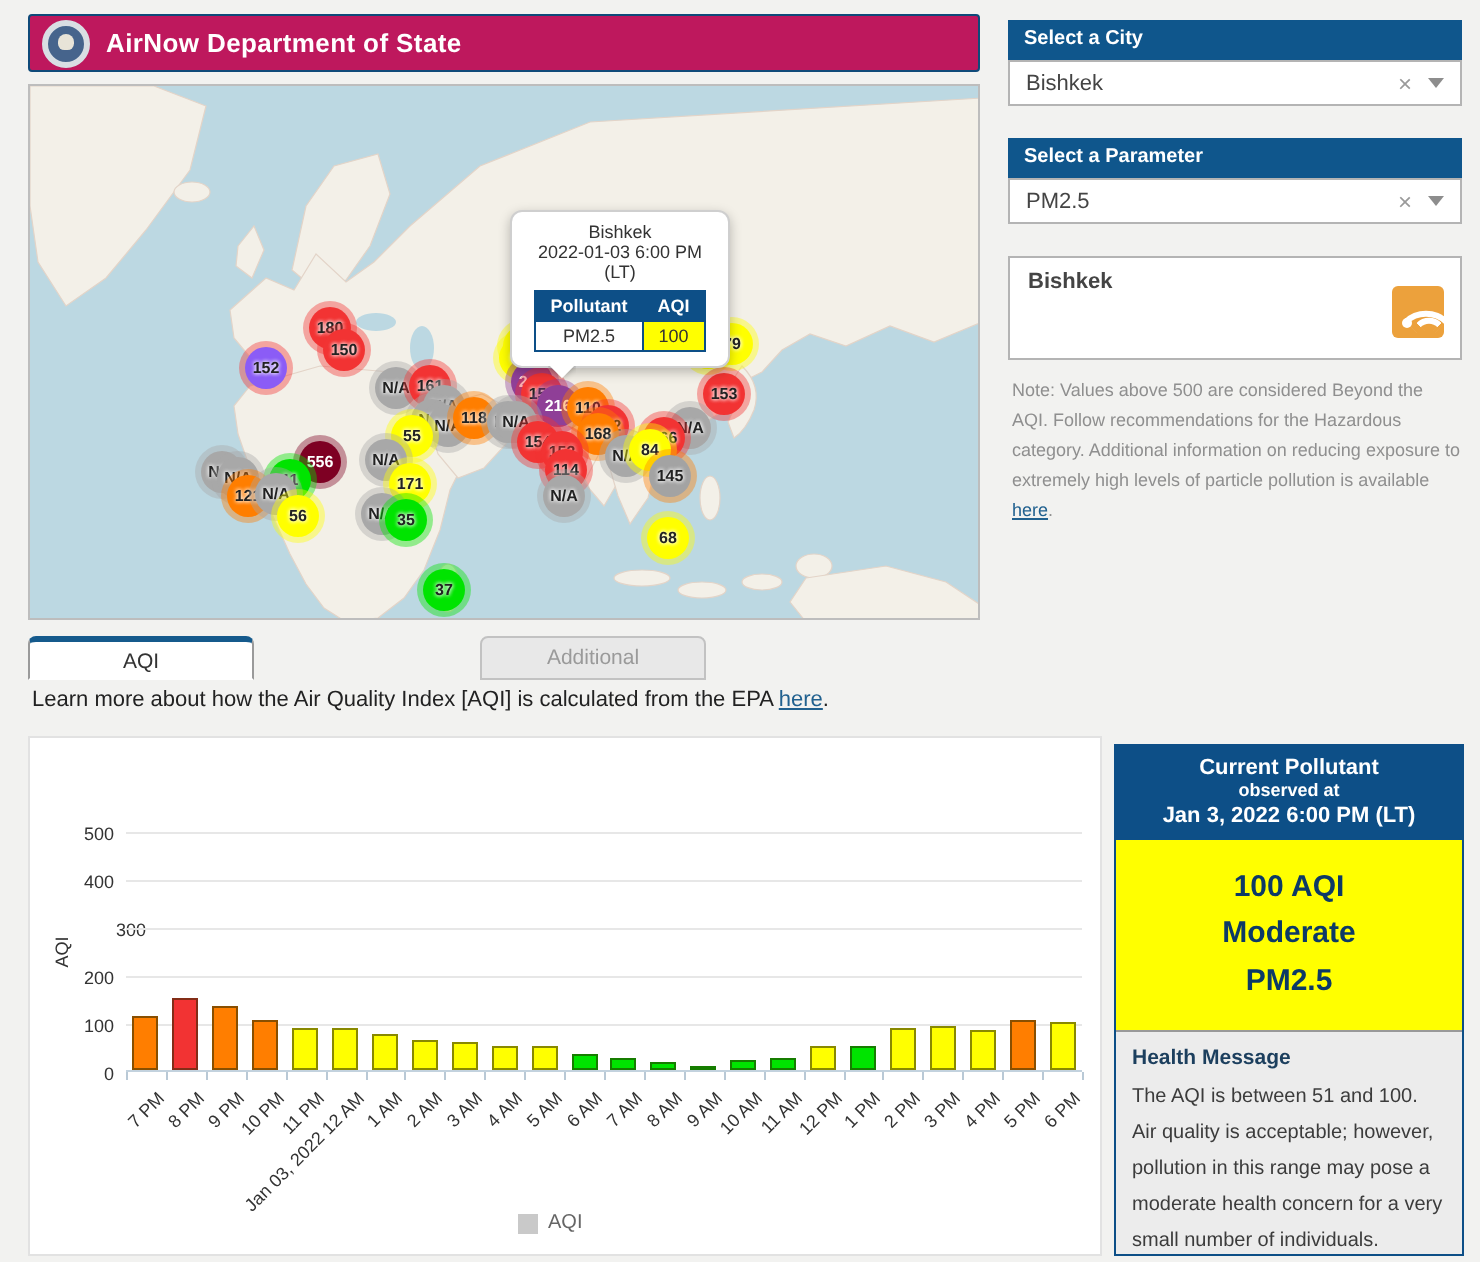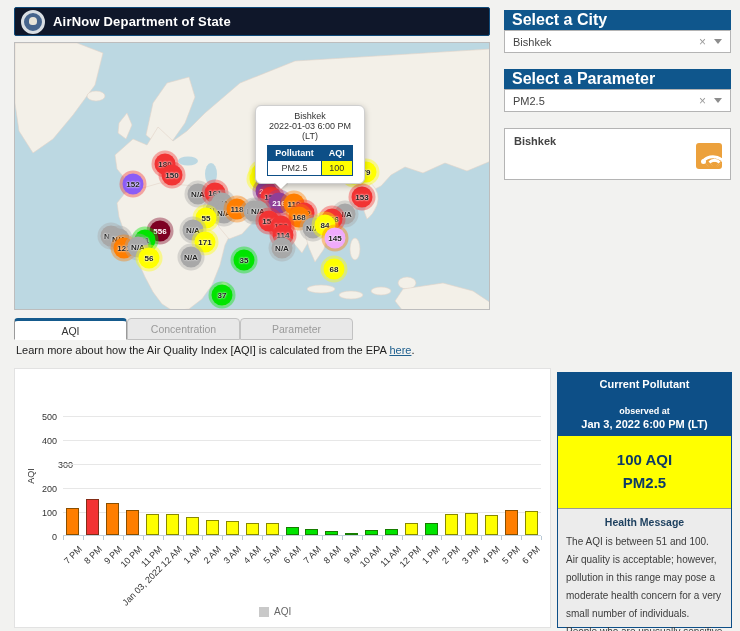--- a/index.html
+++ b/index.html
@@ -1,37 +1,37 @@
 <!DOCTYPE html>
 <html><head>
 <meta charset="utf-8">
 <style>
   html,body{margin:0;padding:0;}
   #app{position:relative;width:740px;height:631px;background:#f2f2f0;font-family:"Liberation Sans",sans-serif;overflow:hidden;}
 
   
-  .hdr{position:absolute;left:14px;top:7px;width:476px;height:29px;background:#0f172a;border:1px solid #0f4a79;border-radius:2px;display:flex;align-items:center;box-sizing:border-box;}
+  .hdr{position:absolute;left:14px;top:7px;width:476px;height:29px;background:#be185d;border:1px solid #0f4a79;border-radius:2px;display:flex;align-items:center;box-sizing:border-box;}
   .seal{width:24px;height:24px;border-radius:50%;margin:0 8px 0 6px;background:#46648c;border:3px solid #d9dee3;box-sizing:border-box;position:relative;}
   .seal:after{content:"";position:absolute;left:5px;top:4px;width:8px;height:8px;background:#e8e4d8;border-radius:50% 50% 40% 40%;}
   .hdr-title{color:#fff;font-size:13px;font-weight:bold;letter-spacing:.2px;}
 
   
   .map{position:absolute;left:14px;top:42px;width:476px;height:268px;background:#bcd8e2;border:1px solid #bdbdbd;box-sizing:border-box;overflow:hidden;}
   .map svg{position:absolute;left:0;top:0;}
   .marker{position:absolute;width:21px;height:21px;border-radius:50%;transform:translate(-50%,-50%);display:flex;align-items:center;justify-content:center;font-size:8px;font-weight:bold;color:#222;text-shadow:0 0 2px #fff,0 0 2px #fff;}
   
   .popup{position:absolute;left:240px;top:62px;width:110px;background:#fff;border:1px solid #cfcfcf;border-radius:6px;box-shadow:0 2px 6px rgba(0,0,0,.25);padding:5px 4px 7px;text-align:center;font-size:9px;color:#333;box-sizing:border-box;}
   .popup .tip{position:absolute;left:18px;bottom:-8px;width:14px;height:8px;overflow:hidden;}
   .popup .tip:after{content:"";position:absolute;left:2px;top:-6px;width:10px;height:10px;background:#fff;transform:rotate(45deg);box-shadow:0 0 3px rgba(0,0,0,.3);}
   .popup table{margin:4px auto 0;border-collapse:collapse;font-size:9px;}
   .popup th{background:#0d4f87;color:#fff;font-weight:bold;padding:2px 7px;border:1px solid #0d4f87;}
   .popup td{padding:2px 7px;border:1px solid #0d4f87;}
 
   
-  .panel-hdr{position:absolute;left:504px;width:227px;height:20px;background:#0f568c;color:#fff;font-size:16px;font-weight:bold;line-height:20px;padding-left:8px;box-sizing:border-box;}
+  .panel-hdr{position:absolute;left:504px;width:227px;height:20px;background:#0f568c;color:#fff;font-size:10px;font-weight:bold;line-height:20px;padding-left:8px;box-sizing:border-box;}
   .select-box{position:absolute;left:504px;width:227px;height:23px;background:#fff;border:1px solid #b4b4b4;box-sizing:border-box;display:flex;align-items:center;font-size:11px;color:#444;}
   .select-box .val{flex:1;padding-left:8px;}
   .select-box .clr{color:#9a9a9a;font-size:12px;padding:0 8px;cursor:pointer;}
   .select-box .arr{width:0;height:0;border-left:4px solid transparent;border-right:4px solid transparent;border-top:5px solid #8d8d8d;margin-right:8px;}
   .rss-box{position:absolute;left:504px;top:128px;width:227px;height:52px;background:#fff;border:1px solid #b4b4b4;box-sizing:border-box;font-size:11px;color:#333;}
   .rss-box .city{position:absolute;left:9px;top:6px;font-weight:bold;color:#444;}
   .rss-ic{position:absolute;right:8px;top:14px;width:26px;height:26px;border-radius:3px;background:#eca13c;overflow:hidden;}
   .rss-ic i{position:absolute;display:block;border:3px solid #fff;border-left:none;border-top:none;border-radius:0 0 100% 0;transform:rotate(225deg);}
   .rss-ic .a1{right:3px;bottom:3px;width:6px;height:6px;}
   .rss-ic .a2{right:1px;bottom:1px;width:13px;height:13px;}
@@ -56,25 +56,25 @@
   .bar{position:absolute;bottom:1px;width:13px;box-sizing:border-box;border:1px solid rgba(40,40,0,.55);}
   .xtick{position:absolute;top:120px;width:1px;height:4px;background:#b9c9d6;}
   .xlab{position:absolute;font-size:9px;color:#333;white-space:nowrap;transform:translateX(-100%) rotate(-45deg);transform-origin:right top;}
   .legend{position:absolute;left:244px;top:237px;display:flex;align-items:center;font-size:10px;color:#666;}
   .legend .sw{width:10px;height:10px;background:#c9c9c9;margin-right:5px;}
 
   
   .cond{position:absolute;left:557px;top:372px;width:175px;height:256px;border:1px solid #0d4f87;box-sizing:border-box;background:#ececec;}
   .cond-hdr{background:#0d4f87;color:#fff;text-align:center;padding:5px 2px 6px;}
   .cond-hdr .l1{font-size:11px;font-weight:bold;}
-  .cond-hdr .l2{font-size:9px;font-weight:bold;margin-top:16px;}
+  .cond-hdr .l2{font-size:9px;font-weight:bold;margin-top:0;}
   .cond-hdr .l3{font-size:11px;font-weight:bold;margin-top:2px;}
   .cond-aqi{background:#ffff00;color:#0d3a66;text-align:center;font-size:15px;font-weight:bold;line-height:1.55;padding:12px 0 13px;border-bottom:1px solid #999;}
   .cond-health{padding:4px 8px;}
-  .cond-health .ht{text-align:center;font-size:10.5px;font-weight:bold;color:#1c3f5e;margin:3px 0 5px;}
+  .cond-health .ht{text-align:left;font-size:10.5px;font-weight:bold;color:#1c3f5e;margin:3px 0 5px;}
   .cond-health .hb{font-size:10px;line-height:1.8;color:#3c3c3c;}
 </style>
 </head>
 <body>
 
 <div id="app">
 
   <div class="hdr">
     <div class="seal"></div>
     <div class="hdr-title">AirNow Department of State</div>
@@ -137,21 +137,21 @@
         <div class="marker" style="left: 178px; top: 187px; background: rgb(168, 168, 168); box-shadow: rgba(168, 168, 168, 0.4) 0px 0px 0px 3px;">N/A</div>
         <div class="marker" style="left: 145px; top: 188px; background: rgb(126, 0, 35); box-shadow: rgba(126, 0, 35, 0.4) 0px 0px 0px 3px; color: rgb(255, 255, 255); text-shadow: none;">556</div>
         <div class="marker" style="left: 130px; top: 197px; background: rgb(0, 228, 0); box-shadow: rgba(0, 228, 0, 0.4) 0px 0px 0px 3px;">11</div>
         <div class="marker" style="left: 96px; top: 193px; background: rgb(168, 168, 168); box-shadow: rgba(168, 168, 168, 0.4) 0px 0px 0px 3px;">N/A</div>
         <div class="marker" style="left: 104px; top: 196px; background: rgb(168, 168, 168); box-shadow: rgba(168, 168, 168, 0.4) 0px 0px 0px 3px;">N/A</div>
         <div class="marker" style="left: 109px; top: 205px; background: rgb(255, 126, 0); box-shadow: rgba(255, 126, 0, 0.4) 0px 0px 0px 3px;">121</div>
         <div class="marker" style="left: 123px; top: 204px; background: rgb(168, 168, 168); box-shadow: rgba(168, 168, 168, 0.4) 0px 0px 0px 3px;">N/A</div>
         <div class="marker" style="left: 134px; top: 215px; background: rgb(255, 255, 0); box-shadow: rgba(255, 255, 0, 0.4) 0px 0px 0px 3px;">56</div>
         <div class="marker" style="left: 190px; top: 199px; background: rgb(255, 255, 0); box-shadow: rgba(255, 255, 0, 0.4) 0px 0px 0px 3px;">171</div>
         <div class="marker" style="left: 176px; top: 214px; background: rgb(168, 168, 168); box-shadow: rgba(168, 168, 168, 0.4) 0px 0px 0px 3px;">N/A</div>
-        <div class="marker" style="left: 188px; top: 217px; background: rgb(0, 228, 0); box-shadow: rgba(0, 228, 0, 0.4) 0px 0px 0px 3px; margin-left: 41px;">35</div>
+        <div class="marker" style="left: 188px; top: 217px; background: rgb(0, 228, 0); box-shadow: rgba(0, 228, 0, 0.4) 0px 0px 0px 3px;">35</div>
         <div class="marker" style="left: 207px; top: 252px; background: rgb(0, 228, 0); box-shadow: rgba(0, 228, 0, 0.4) 0px 0px 0px 3px;">37</div>
         <div class="marker" style="left: 320px; top: 112px; background: rgb(242, 51, 51); box-shadow: rgba(242, 51, 51, 0.4) 0px 0px 0px 3px;">161</div>
         <div class="marker" style="left: 262px; top: 127px; background: rgb(168, 168, 168); box-shadow: rgba(168, 168, 168, 0.4) 0px 0px 0px 3px;">N/A</div>
         <div class="marker" style="left: 247px; top: 130px; background: rgb(255, 255, 0); box-shadow: rgba(255, 255, 0, 0.4) 0px 0px 0px 3px;">54</div>
         <div class="marker" style="left: 245px; top: 136px; background: rgb(255, 255, 0); box-shadow: rgba(255, 255, 0, 0.4) 0px 0px 0px 3px;">63</div>
         <div class="marker" style="left: 339px; top: 131px; background: rgb(255, 255, 0); box-shadow: rgba(255, 255, 0, 0.4) 0px 0px 0px 3px;">75</div>
         <div class="marker" style="left: 351px; top: 129px; background: rgb(255, 255, 0); box-shadow: rgba(255, 255, 0, 0.4) 0px 0px 0px 3px;">79</div>
         <div class="marker" style="left: 251px; top: 148px; background: rgb(143, 63, 151); box-shadow: rgba(143, 63, 151, 0.4) 0px 0px 0px 3px; color: rgb(255, 255, 255); text-shadow: none;">243</div>
         <div class="marker" style="left: 256px; top: 154px; background: rgb(242, 51, 51); box-shadow: rgba(242, 51, 51, 0.4) 0px 0px 0px 3px;">150</div>
         <div class="marker" style="left: 264px; top: 160px; background: rgb(143, 63, 151); box-shadow: rgba(143, 63, 151, 0.4) 0px 0px 0px 3px; color: rgb(255, 255, 255); text-shadow: none;">216</div>
@@ -160,21 +160,21 @@
         <div class="marker" style="left: 243px; top: 168px; background: rgb(168, 168, 168); box-shadow: rgba(168, 168, 168, 0.4) 0px 0px 0px 3px;">N/A</div>
         <div class="marker" style="left: 289px; top: 170px; background: rgb(242, 51, 51); box-shadow: rgba(242, 51, 51, 0.4) 0px 0px 0px 3px;">162</div>
         <div class="marker" style="left: 284px; top: 174px; background: rgb(255, 126, 0); box-shadow: rgba(255, 126, 0, 0.4) 0px 0px 0px 3px;">168</div>
         <div class="marker" style="left: 254px; top: 178px; background: rgb(242, 51, 51); box-shadow: rgba(242, 51, 51, 0.4) 0px 0px 0px 3px;">154</div>
         <div class="marker" style="left: 266px; top: 183px; background: rgb(242, 51, 51); box-shadow: rgba(242, 51, 51, 0.4) 0px 0px 0px 3px;">153</div>
         <div class="marker" style="left: 330px; top: 171px; background: rgb(168, 168, 168); box-shadow: rgba(168, 168, 168, 0.4) 0px 0px 0px 3px;">N/A</div>
         <div class="marker" style="left: 317px; top: 176px; background: rgb(242, 51, 51); box-shadow: rgba(242, 51, 51, 0.4) 0px 0px 0px 3px;">166</div>
         <div class="marker" style="left: 298px; top: 185px; background: rgb(168, 168, 168); box-shadow: rgba(168, 168, 168, 0.4) 0px 0px 0px 3px;">N/A</div>
         <div class="marker" style="left: 310px; top: 182px; background: rgb(255, 255, 0); box-shadow: rgba(255, 255, 0, 0.4) 0px 0px 0px 3px;">84</div>
         <div class="marker" style="left: 268px; top: 192px; background: rgb(242, 51, 51); box-shadow: rgba(242, 51, 51, 0.4) 0px 0px 0px 3px;">114</div>
-        <div class="marker" style="left: 320px; top: 195px; background: #f0abfc; box-shadow: rgba(255, 126, 0, 0.4) 0px 0px 0px 3px;">145</div>
+        <div class="marker" style="left: 320px; top: 195px; background: #a3a3a3; box-shadow: rgba(255, 126, 0, 0.4) 0px 0px 0px 3px;">145</div>
         <div class="marker" style="left: 267px; top: 205px; background: rgb(168, 168, 168); box-shadow: rgba(168, 168, 168, 0.4) 0px 0px 0px 3px;">N/A</div>
         <div class="marker" style="left: 319px; top: 226px; background: rgb(255, 255, 0); box-shadow: rgba(255, 255, 0, 0.4) 0px 0px 0px 3px;">68</div>
       </div>
 
     <div class="popup">
       <div>Bishkek</div>
       <div>2022-01-03 6:00 PM</div>
       <div>(LT)</div>
       <table>
         <tbody>
@@ -208,24 +208,26 @@
 
   <div class="rss-box">
     <span class="city">Bishkek</span>
     <span class="rss-ic">
         <i class="a1"></i>
         <i class="a2"></i>
         <span class="dot"></span>
       </span>
   </div>
 
+  <div class="note">
+    <span>Note: Values above 500 are considered Beyond the AQI. Follow recommendations for the Hazardous category. Additional information on reducing exposure to extremely high levels of particle pollution is available </span><a href="#">here</a><span>.</span>
+  </div>
 
   <div class="tab active" style="left:14px">AQI</div>
-  <div class="tab" style="left:127px">Concentration</div>
-  <div class="tab" style="left:240px">Parameter</div>
+  <div class="tab" style="left:240px">Additional</div>
 
   <div class="learn">
     <span>Learn more about how the Air Quality Index [AQI] is calculated from the EPA </span><a href="#">here</a><span>.</span>
   </div>
 
   <div class="chart">
     <div class="ylab">AQI</div>
     <div>
         <div class="ytick" style="left: 4px; top: 163px;">0</div>
         <div class="ytick" style="left: 4px; top: 139px;">100</div>
@@ -322,20 +324,21 @@
   </div>
 
   <div class="cond">
     <div class="cond-hdr">
       <div class="l1">Current Pollutant</div>
       <div class="l2">observed at</div>
       <div class="l3">Jan 3, 2022 6:00 PM (LT)</div>
     </div>
     <div class="cond-aqi">
       <div>100 AQI</div>
+      <div>Moderate</div>
       <div>PM2.5</div>
     </div>
     <div class="cond-health">
       <div class="ht">Health Message</div>
       <div class="hb">The AQI is between 51 and 100. Air quality is acceptable; however, pollution in this range may pose a moderate health concern for a very small number of individuals. People who are unusually sensitive to ozone or particle pollution may experience respiratory symptoms.</div>
     </div>
   </div>
 
 </div>
 

